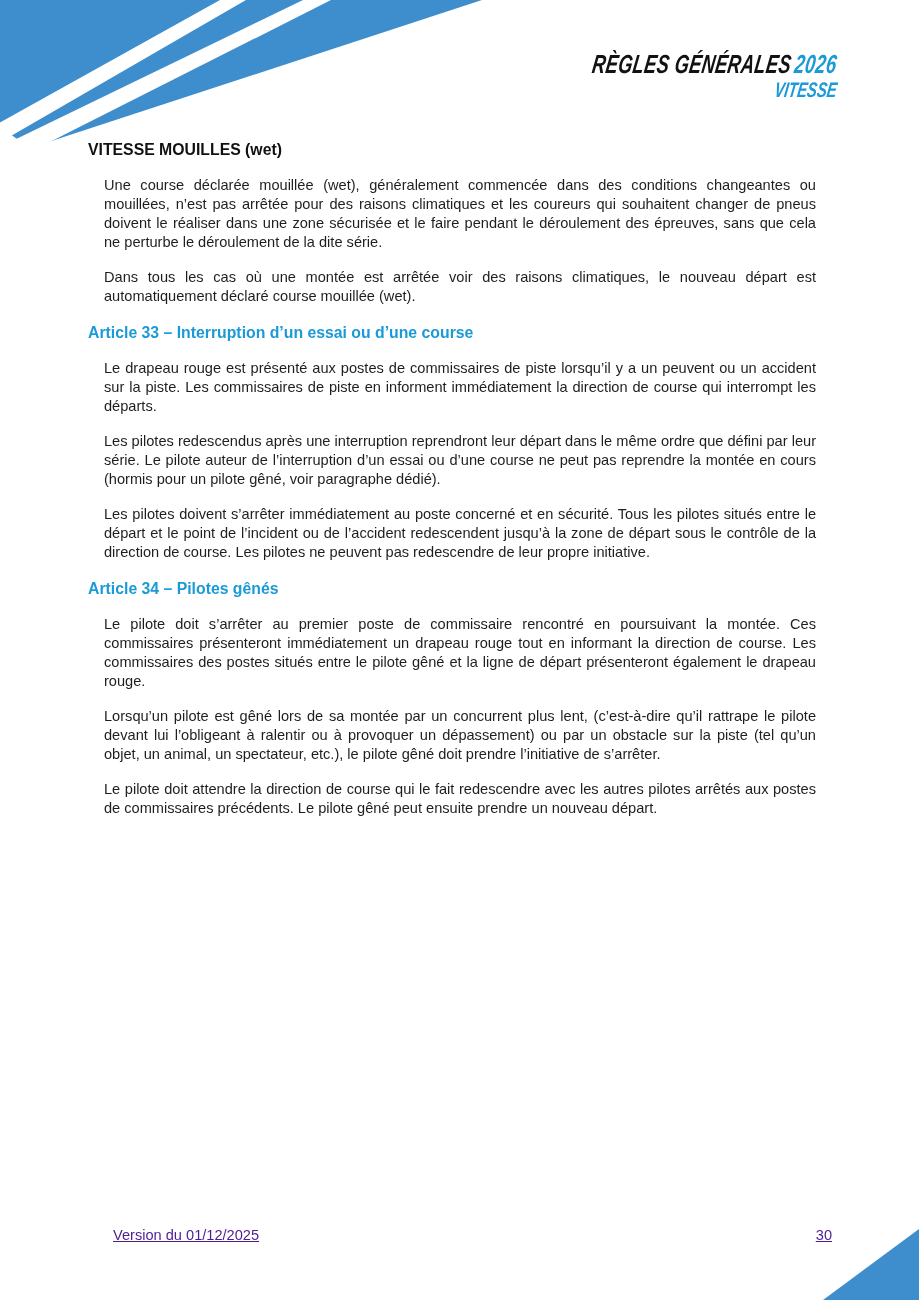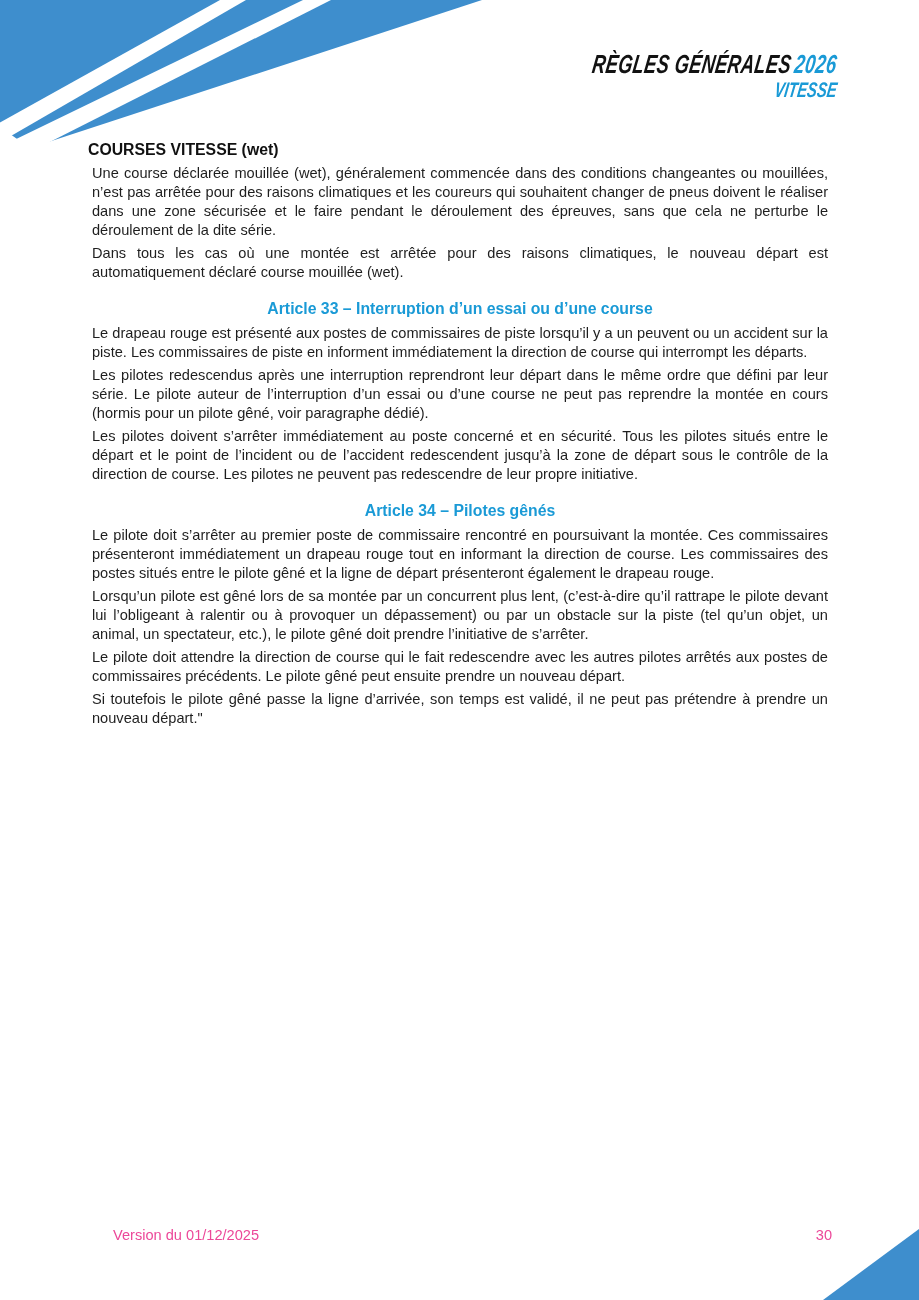--- a/index.html
+++ b/index.html
@@ -28,28 +28,28 @@
   .content{
     position:absolute;left:88px;top:140px;width:744px;
     font-size:14.6px;line-height:19px;text-align:justify;
   }
   .content h1{
     font-size:15.8px;line-height:20px;margin:0 0 4px 0;
     color:#111;font-weight:bold;text-align:left;
   }
   .content h2{
     font-size:15.8px;line-height:20px;margin:17px 0 5px 0;
-    color:#1a9ad6;font-weight:bold;text-align:center;
+    color:#1a9ad6;font-weight:bold;text-align:left;
   }
-  .content p{margin:4px;}
+  .content p{margin:16px;}
   
   .footer{
     position:absolute;left:113px;right:87px;top:1227px;
-    font-size:14.6px;color:#ec4899;
-    display:flex;justify-content:space-between;align-items:flex-end;
+    font-size:14.6px;color:#4c1d95;
+    display:flex;justify-content:space-between;align-items:flex-end;text-decoration:underline;
   }
 </style>
 </head>
 <body>
 
 <div class="page">
 
   <svg class="decor-top" width="500" height="160" viewBox="0 0 500 160" aria-hidden="true">
     <polygon points="0,0 482,0 30,148 0,127" fill="#3e8ecd"></polygon>
     <polygon points="220,0 246,0 4,140 -10,128" fill="#ffffff"></polygon>
@@ -62,34 +62,33 @@
 
   <div class="hdr">
     <div class="hline l1">
       <span>RÈGLES GÉNÉRALES</span><span class="year">2026</span>
     </div>
     <div class="hline l2">VITESSE</div>
   </div>
 
   <div class="content">
 
-    <h1>COURSES VITESSE (wet)</h1>
+    <h1>VITESSE MOUILLES (wet)</h1>
     <p>Une course déclarée mouillée (wet), généralement commencée dans des conditions changeantes ou mouillées, n’est pas arrêtée pour des raisons climatiques et les coureurs qui souhaitent changer de pneus doivent le réaliser dans une zone sécurisée et le faire pendant le déroulement des épreuves, sans que cela ne perturbe le déroulement de la dite série.</p>
-    <p>Dans tous les cas où une montée est arrêtée pour des raisons climatiques, le nouveau départ est automatiquement déclaré course mouillée (wet).</p>
+    <p>Dans tous les cas où une montée est arrêtée voir des raisons climatiques, le nouveau départ est automatiquement déclaré course mouillée (wet).</p>
 
     <h2>Article 33 – Interruption d’un essai ou d’une course</h2>
     <p>Le drapeau rouge est présenté aux postes de commissaires de piste lorsqu’il y a un peuvent ou un accident sur la piste. Les commissaires de piste en informent immédiatement la direction de course qui interrompt les départs.</p>
     <p>Les pilotes redescendus après une interruption reprendront leur départ dans le même ordre que défini par leur série. Le pilote auteur de l’interruption d’un essai ou d’une course ne peut pas reprendre la montée en cours (hormis pour un pilote gêné, voir paragraphe dédié).</p>
     <p>Les pilotes doivent s’arrêter immédiatement au poste concerné et en sécurité. Tous les pilotes situés entre le départ et le point de l’incident ou de l’accident redescendent jusqu’à la zone de départ sous le contrôle de la direction de course. Les pilotes ne peuvent pas redescendre de leur propre initiative.</p>
 
     <h2>Article 34 – Pilotes gênés</h2>
     <p>Le pilote doit s’arrêter au premier poste de commissaire rencontré en poursuivant la montée. Ces commissaires présenteront immédiatement un drapeau rouge tout en informant la direction de course. Les commissaires des postes situés entre le pilote gêné et la ligne de départ présenteront également le drapeau rouge.</p>
     <p>Lorsqu’un pilote est gêné lors de sa montée par un concurrent plus lent, (c’est-à-dire qu’il rattrape le pilote devant lui l’obligeant à ralentir ou à provoquer un dépassement) ou par un obstacle sur la piste (tel qu’un objet, un animal, un spectateur, etc.), le pilote gêné doit prendre l’initiative de s’arrêter.</p>
     <p>Le pilote doit attendre la direction de course qui le fait redescendre avec les autres pilotes arrêtés aux postes de commissaires précédents. Le pilote gêné peut ensuite prendre un nouveau départ.</p>
-    <p>Si toutefois le pilote gêné passe la ligne d’arrivée, son temps est validé, il ne peut pas prétendre à prendre un nouveau départ."</p>
 
   </div>
 
   <div class="footer">
     <span>Version du 01/12/2025</span>
     <span>30</span>
   </div>
 
 </div>
 

